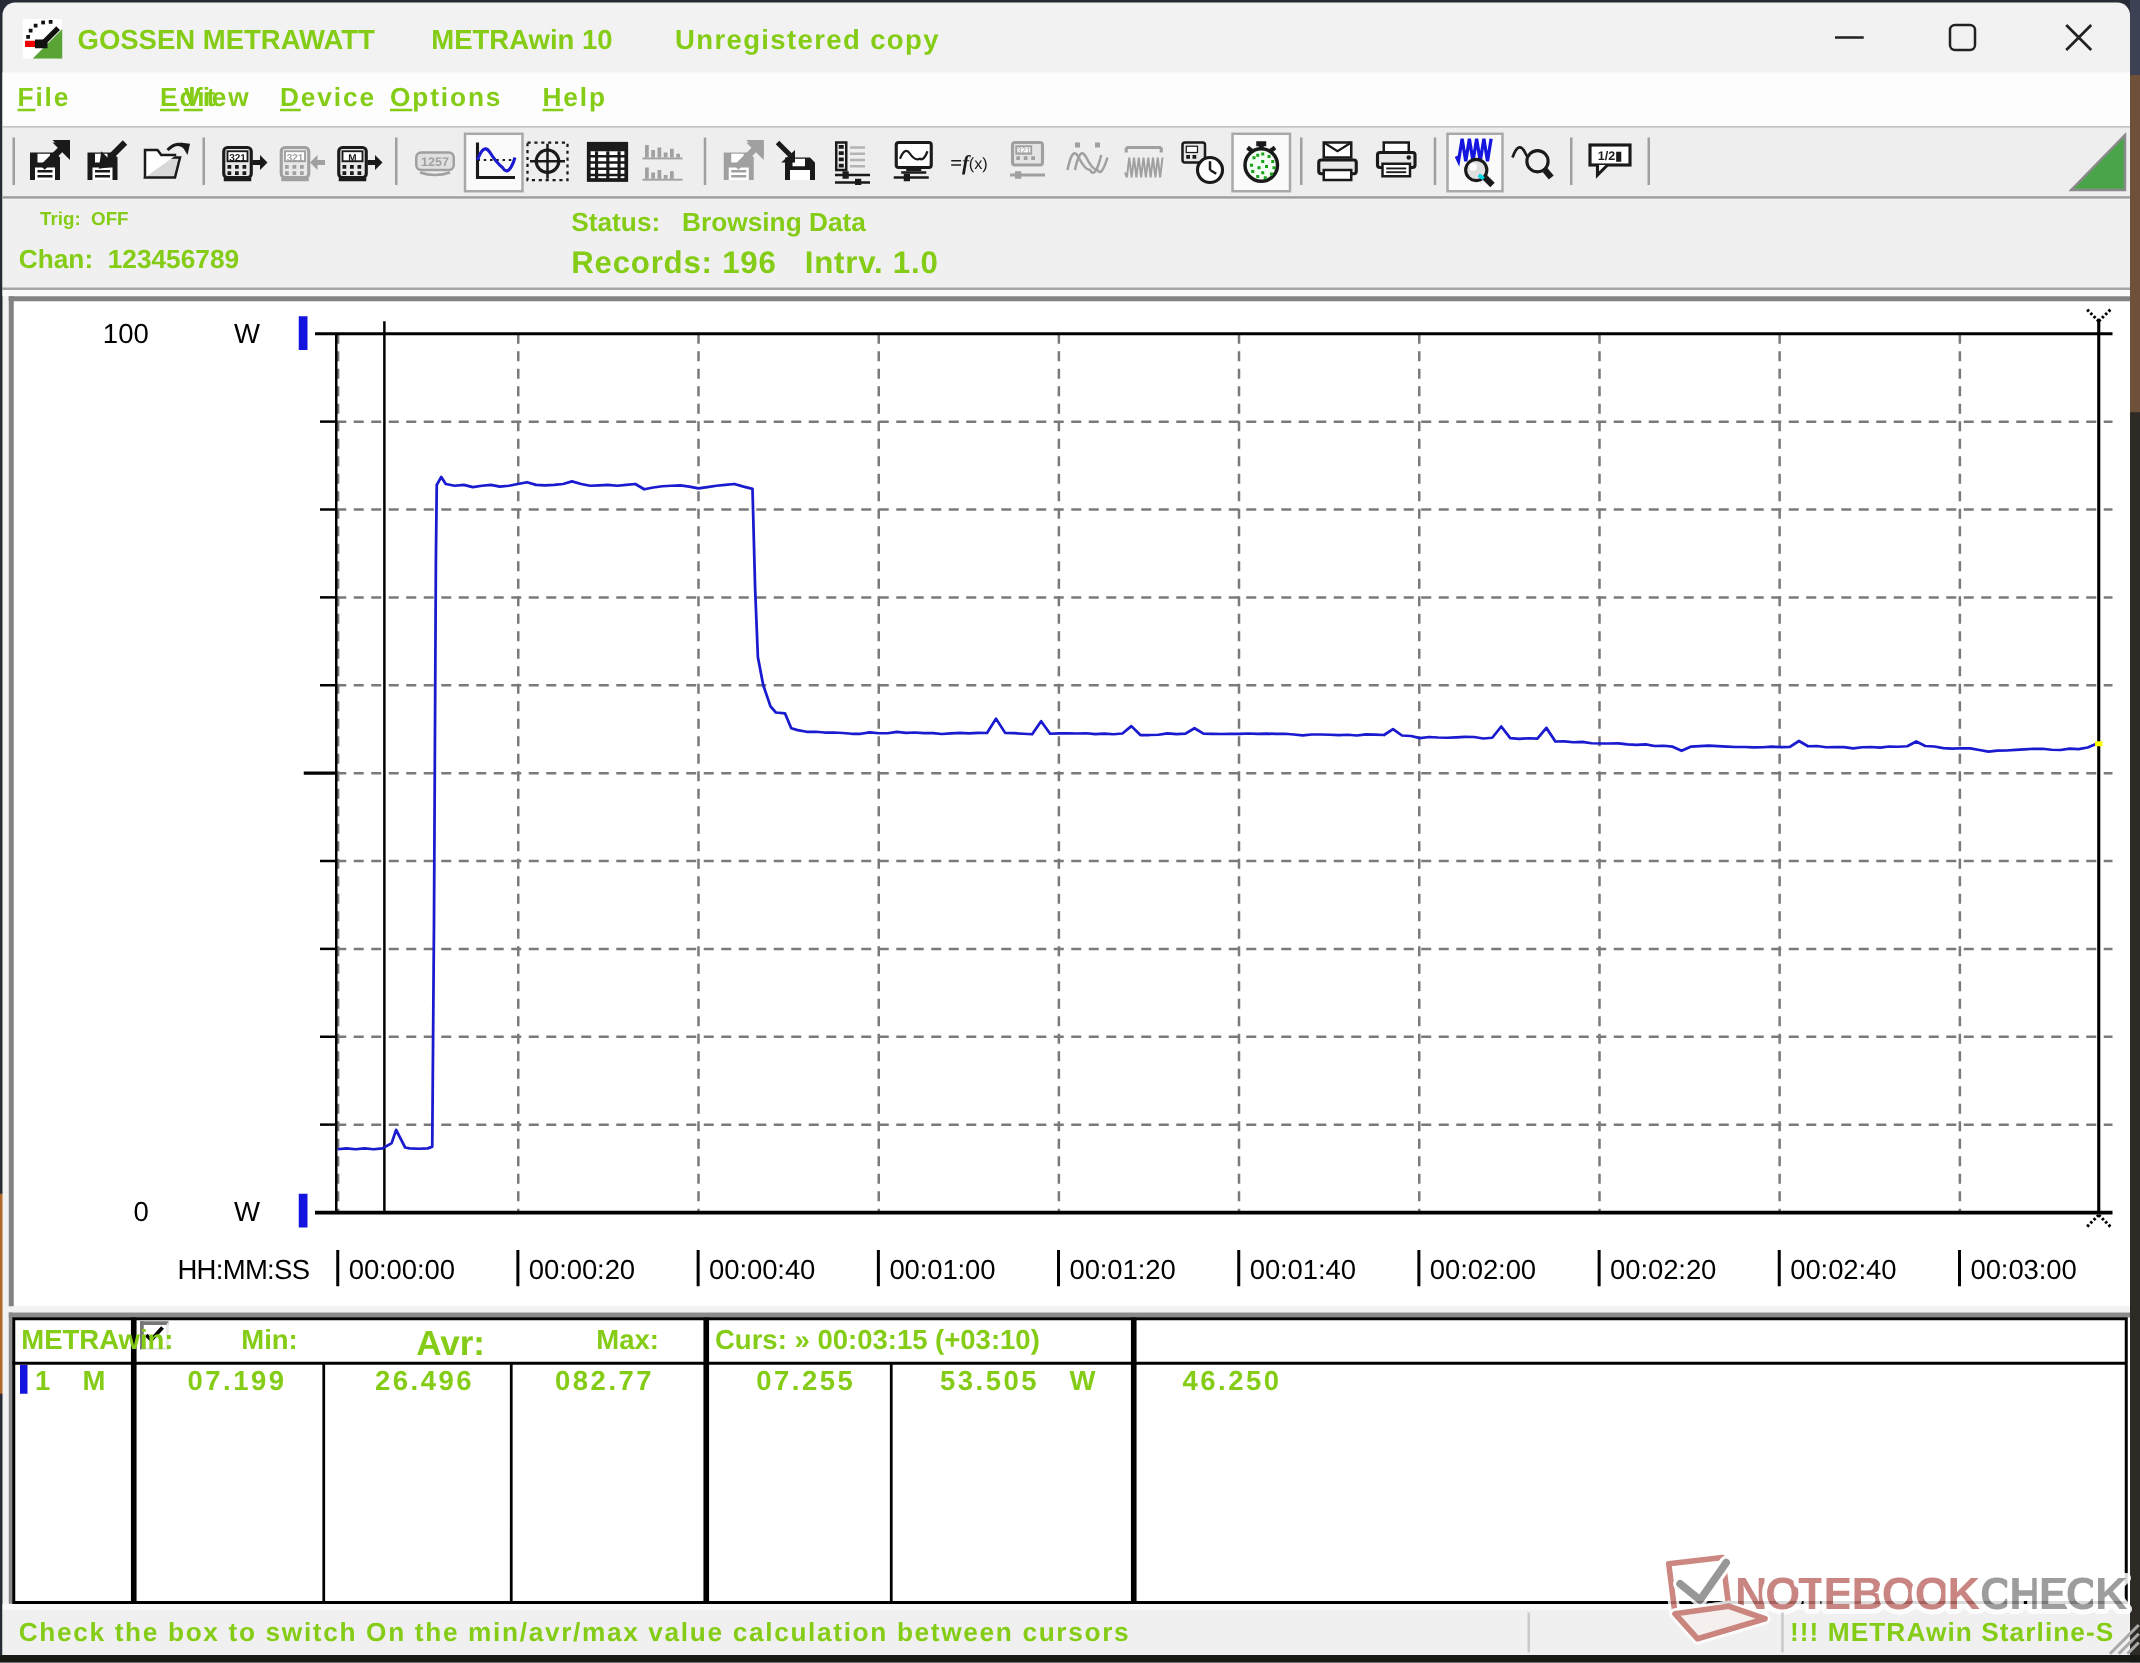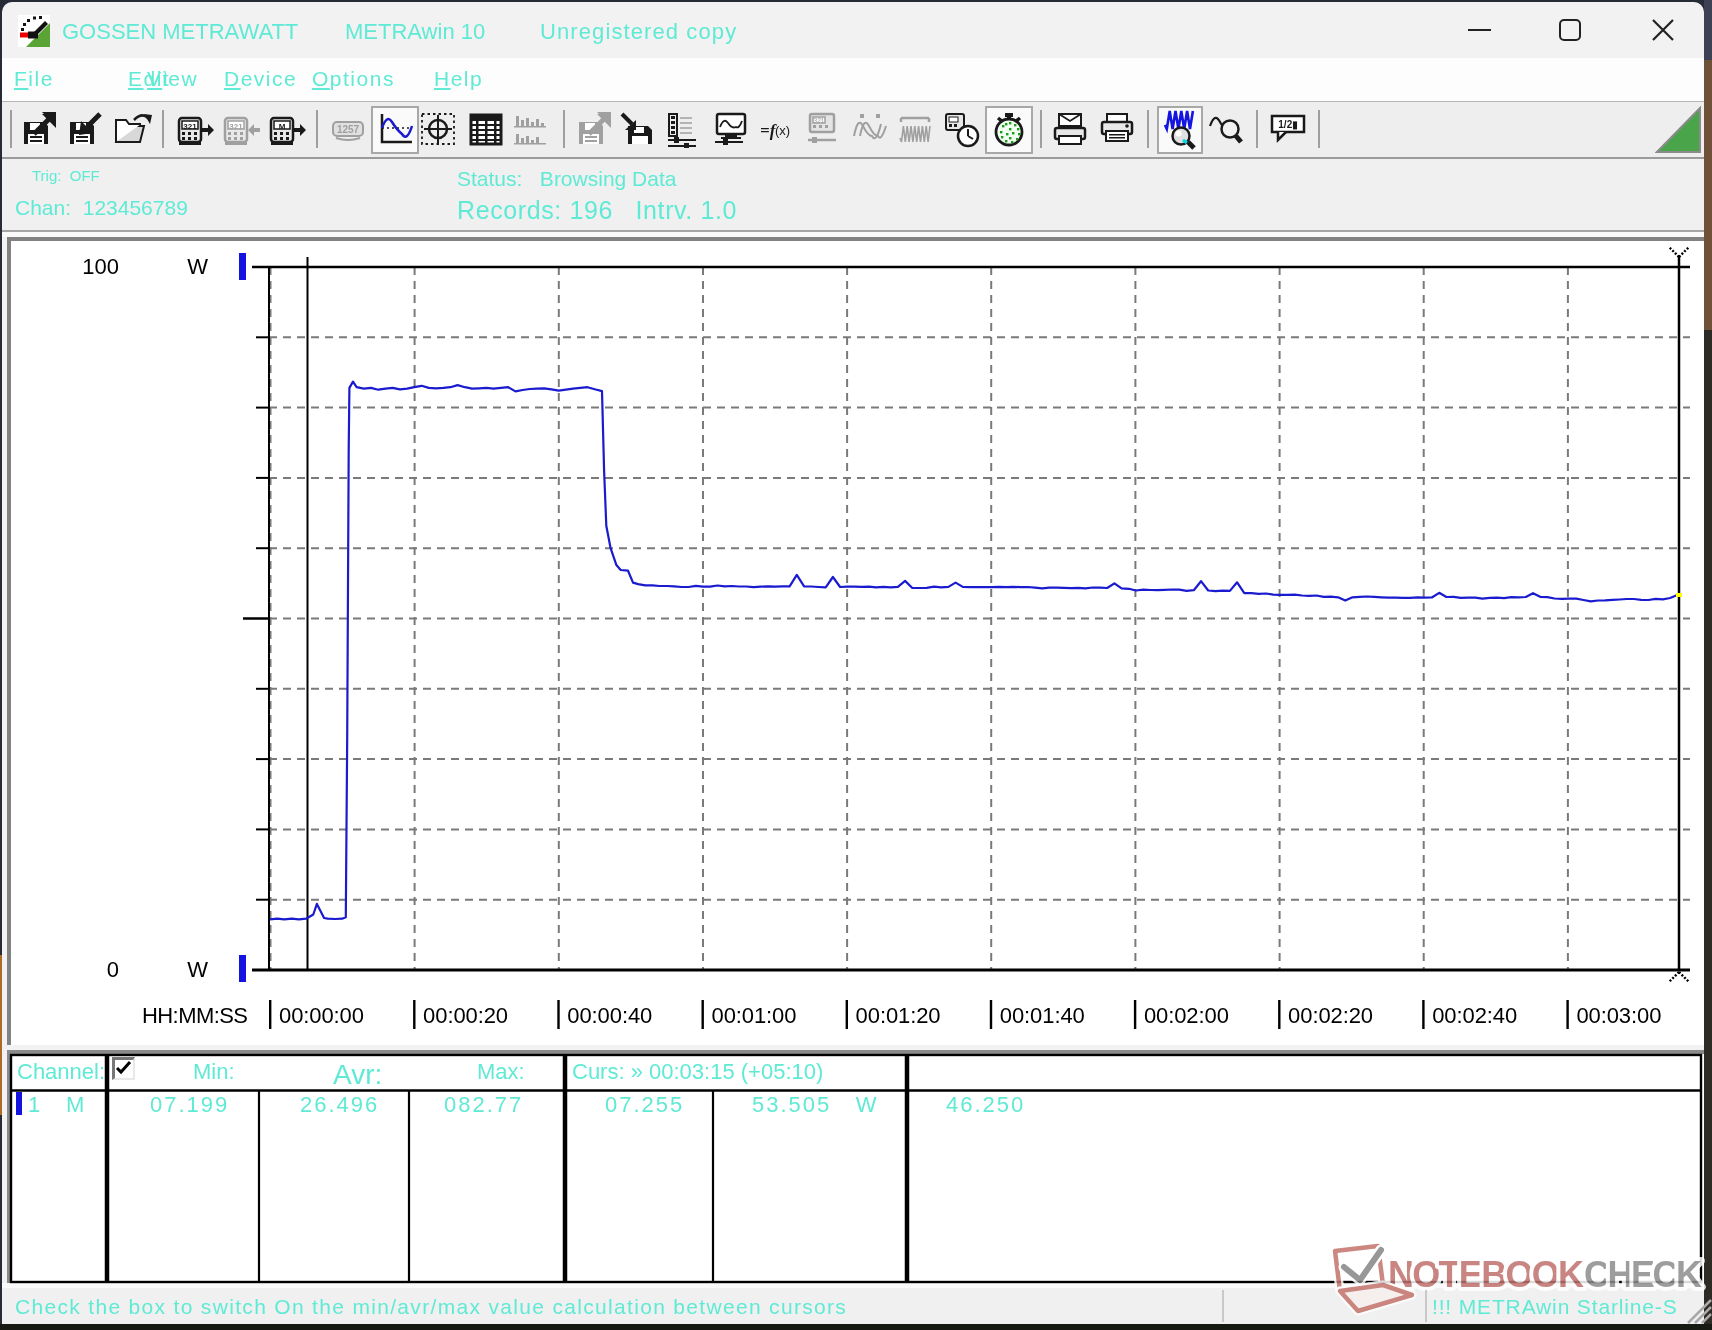--- a/index.html
+++ b/index.html
@@ -1,18 +1,18 @@
 <!DOCTYPE html>
 <html><head><meta charset="utf-8">
 <style>
   html,body{margin:0;padding:0;}
   body{width:1712px;height:1330px;overflow:hidden;position:relative;background:#272b36;font-family:"Liberation Sans",sans-serif;}
   *{box-sizing:border-box;}
   .abs{position:absolute;}
-  .t{position:absolute;white-space:nowrap;color:#5eead4;}
+  .t{position:absolute;white-space:nowrap;color:#84cc16;font-weight:bold;}
 </style></head>
 <body>
 
 <div class="abs" style="left:1704px;top:0;width:8px;height:60px;background:#3c4254;"></div>
 <div class="abs" style="left:1704px;top:60px;width:8px;height:270px;background:#6e5138;"></div>
 <div class="abs" style="left:1704px;top:330px;width:8px;height:0px;background:#6b4a2e;"></div>
 <div class="abs" style="left:1704px;top:330px;width:8px;height:1000px;background:#2e2b26;"></div>
 <div class="abs" style="left:0;top:955px;width:3px;height:160px;background:#b06a28;"></div>
 <div class="abs" style="left:0;top:1324px;width:1712px;height:6px;background:#161a12;"></div>
 
@@ -397,25 +397,25 @@
   <line x1="409" y1="1091" x2="409" y2="1283" stroke="#000" stroke-width="2.2"></line>
   <line x1="713" y1="1091" x2="713" y2="1283" stroke="#000" stroke-width="2.2"></line>
   <rect x="16" y="1092" width="6" height="23" fill="#1414e0"></rect>
 </svg>
 
 <div class="abs" style="left:112px;top:1057px;width:23px;height:23px;background:#fff;border-top:3px solid #777;border-left:3px solid #777;border-right:2px solid #e8e8e8;border-bottom:2px solid #e8e8e8;"></div>
 <svg class="abs" style="left:115px;top:1060px;" width="17" height="17" viewBox="0 0 17 17">
   <path d="M2 8 L6 12 L15 2" stroke="#000" stroke-width="3" fill="none"></path>
 </svg>
 
-<div class="t" style="left:17px;top:1059px;font-size:22px;">Channel:</div>
+<div class="t" style="left:17px;top:1059px;font-size:22px;">METRAwin:</div>
 <div class="t" style="left:193px;top:1059px;font-size:22px;">Min:</div>
 <div class="t" style="left:333px;top:1059px;font-size:28px;">Avr:</div>
 <div class="t" style="left:477px;top:1059px;font-size:22px;">Max:</div>
-<div class="t" style="left:572px;top:1059px;font-size:22px;">Curs: » 00:03:15 (+05:10)</div>
+<div class="t" style="left:572px;top:1059px;font-size:22px;">Curs: » 00:03:15 (+03:10)</div>
 <div class="t" style="left:28px;top:1092px;font-size:22px;">1</div>
 <div class="t" style="left:66px;top:1092px;font-size:22px;">M</div>
 <div class="t" style="left:150px;top:1092px;font-size:22px;letter-spacing:2px;">07.199</div>
 <div class="t" style="left:300px;top:1092px;font-size:22px;letter-spacing:2px;">26.496</div>
 <div class="t" style="left:444px;top:1092px;font-size:22px;letter-spacing:2px;">082.77</div>
 <div class="t" style="left:605px;top:1092px;font-size:22px;letter-spacing:2px;">07.255</div>
 <div class="t" style="left:752px;top:1092px;font-size:22px;letter-spacing:2px;">53.505&nbsp;&nbsp; W</div>
 <div class="t" style="left:946px;top:1092px;font-size:22px;letter-spacing:2px;">46.250</div>
 
 <svg class="abs" style="left:1320px;top:1238px;" width="392" height="92" viewBox="0 0 392 92" opacity="0.85">

